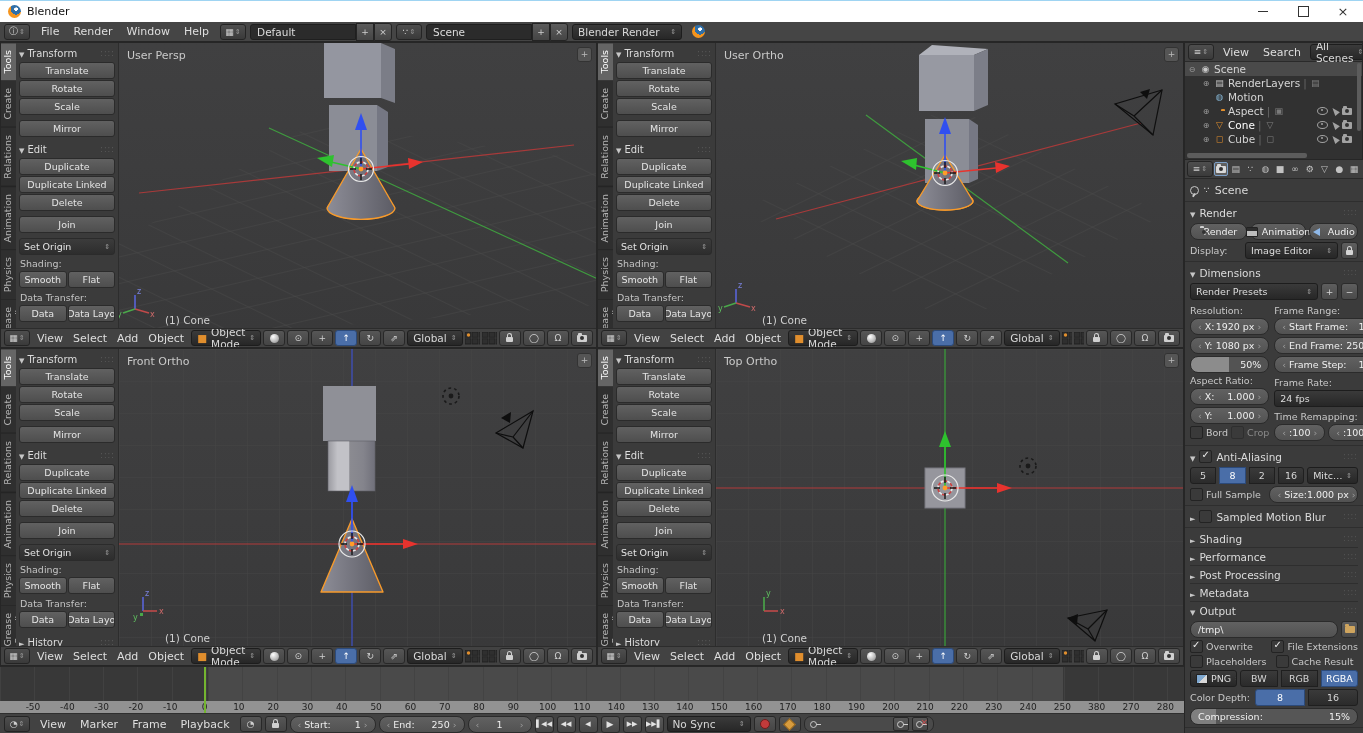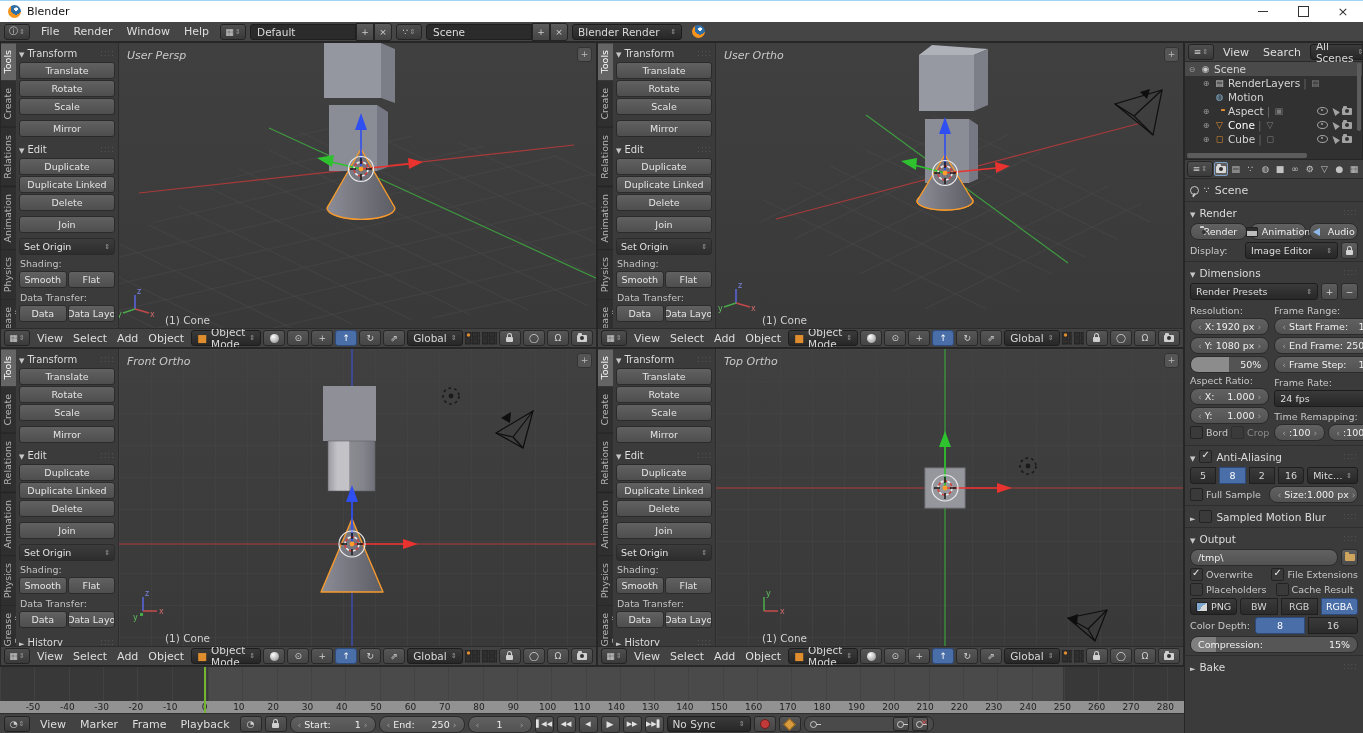--- a/index.html
+++ b/index.html
@@ -51,21 +51,21 @@
     white-space:nowrap;overflow:hidden;}
   .sbtn.dk{background:linear-gradient(#3c3c3c,#2d2d2d);justify-content:flex-start;padding:0 4px;}
   .sbtn.dk::after{content:"⇕";font-size:7px;color:#9a9a9a;margin-left:auto;}
   .srow{display:flex;gap:1px;}
   .srow .sbtn{flex:1;}
   .slab{color:#c3c3c3;font-size:9.5px;margin:3px 0 1px 1px;}
   .gap6{height:5px;} .gap3{height:3px;}
   .canvas{position:absolute;left:118px;right:0;top:0;bottom:18px;overflow:hidden;
     background:linear-gradient(#404041,#39393a);}
   .scene{position:absolute;left:0;top:0;}
-  .vplabel{position:absolute;left:8px;top:6px;color:#c9c9c9;font-size:11px;font-style:italic;}
+  .vplabel{position:absolute;left:8px;top:6px;color:#c9c9c9;font-size:11px;}
   .vpstatus{position:absolute;left:46px;bottom:3px;color:#d0d0d0;font-size:10.5px;}
   .plusbtn{position:absolute;right:4px;top:4px;width:13px;height:13px;border-radius:3px;
     background:#555;border:1px solid #333;color:#bbb;font-size:9px;line-height:12px;text-align:center;}
   .vhead{position:absolute;left:0;right:0;bottom:0;height:18px;background:#424242;border-top:1px solid #2c2c2c;
     display:flex;align-items:center;gap:2px;padding:0 3px;color:#d6d6d6;font-size:10.5px;overflow:hidden;}
   .vhead .menu{padding:0 5px;}
   .wbtn{height:14px;min-width:16px;background:linear-gradient(#565656,#454545);border:1px solid #282828;
     border-radius:3px;display:flex;align-items:center;justify-content:center;gap:2px;color:#d0d0d0;font-size:9px;padding:0 2px;}
   .wbtn.sel{background:#4a6ea8;border-color:#2c4a7a;color:#fff;}
   .g-orange{color:#e08e2d;}
@@ -980,20 +980,38 @@
           <span class="v">1.000 px</span>
         </span>
     </div>
     <div class="sep"></div>
     <div class="ph2">
         <span class="tri-c"></span>
         <span class="cb"></span>
         <span>Sampled Motion Blur</span>
       </div>
     <div class="sep"></div>
+    <div>
+        <div class="ph2" style="border-bottom:1px solid #2e2e2e">
+          <span class="tri-c"></span>
+          <span>Shading</span>
+        </div>
+        <div class="ph2" style="border-bottom:1px solid #2e2e2e">
+          <span class="tri-c"></span>
+          <span>Performance</span>
+        </div>
+        <div class="ph2" style="border-bottom:1px solid #2e2e2e">
+          <span class="tri-c"></span>
+          <span>Post Processing</span>
+        </div>
+        <div class="ph2" style="border-bottom:1px solid #2e2e2e">
+          <span class="tri-c"></span>
+          <span>Metadata</span>
+        </div>
+      </div>
     <div class="ph2">
         <span class="tri-o"></span>
         <span>Output</span>
       </div>
     <div class="row">
       <span class="pill noar">/tmp\</span>
       <span class="sq">
           <span class="i-folder"></span>
         </span>
     </div>
@@ -1067,21 +1085,21 @@
       <span>160</span>
       <span>170</span>
       <span>180</span>
       <span>190</span>
       <span>200</span>
       <span>210</span>
       <span>220</span>
       <span>230</span>
       <span>240</span>
       <span>250</span>
-      <span>260</span>
+      <span>380</span>
       <span>270</span>
       <span>280</span>
     </div>
   <div class="frameline"></div>
   <div class="thead">
     <span class="edbtn">◔</span>
     <span style="display:flex">
         <span class="menu">View</span>
         <span class="menu">Marker</span>
         <span class="menu">Frame</span>

